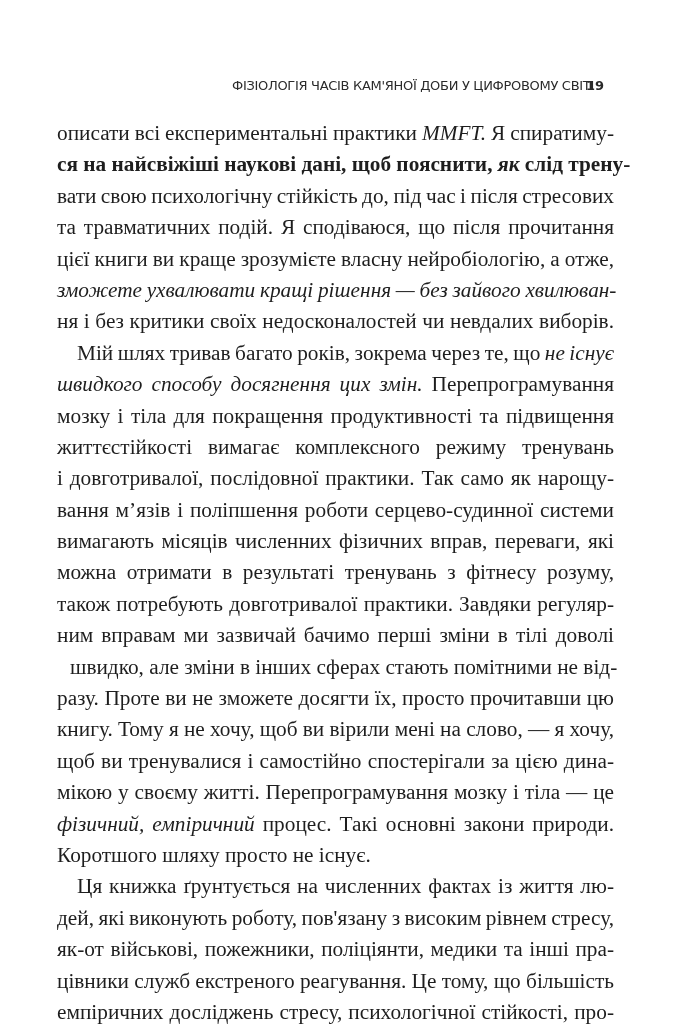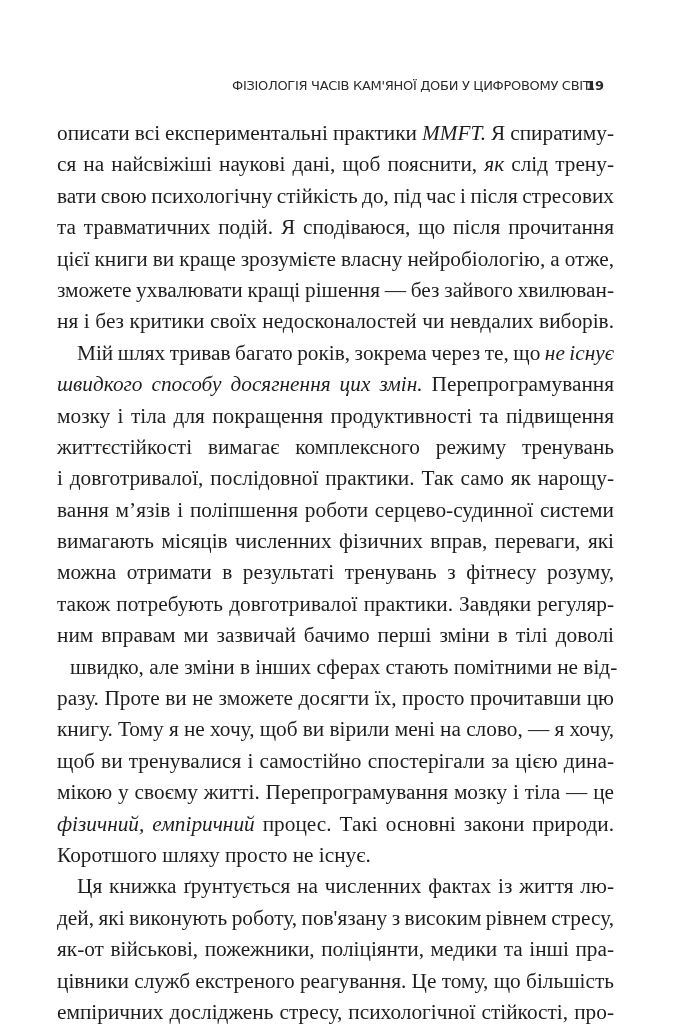--- a/index.html
+++ b/index.html
@@ -18,25 +18,25 @@
 </head>
 <body>
 
 <div class="header">
   <span class="running-title">ФІЗІОЛОГІЯ ЧАСІВ КАМ'ЯНОЇ ДОБИ У ЦИФРОВОМУ СВІТІ</span>
   <span class="page-number">19</span>
 </div>
 
 <div class="body-text">
   <div class="line" style="white-space: nowrap; word-spacing: -0.307292px; text-align: left;"><span>описати всі експериментальні практики </span><em>MMFT.</em><span> Я спиратиму-</span></div>
-  <div class="line" style="white-space: nowrap; word-spacing: -0.00173611px; text-align: right;"><span>ся на найсвіжіші наукові дані, щоб пояснити, </span><em>як</em><span> слід трену-</span></div>
+  <div class="line" style="white-space: nowrap; word-spacing: -0.00173611px; text-align: right; font-weight: bold;"><span>ся на найсвіжіші наукові дані, щоб пояснити, </span><em>як</em><span> слід трену-</span></div>
   <div class="line" style="white-space: nowrap; word-spacing: -0.855903px; text-align: left;"><span>вати свою психологічну стійкість до, під час і після стресових</span></div>
   <div class="line" style="white-space: nowrap; word-spacing: 0px; text-align: left;"><span>та травматичних подій. Я сподіваюся, що після прочитання</span></div>
   <div class="line" style="white-space: nowrap; word-spacing: -0.263672px; text-align: left;"><span>цієї книги ви краще зрозумієте власну нейробіологію, а отже,</span></div>
-  <div class="line" style="white-space: nowrap; word-spacing: -0.575893px; text-align: left;"><span>зможете ухвалювати кращі рішення — без зайвого хвилюван-</span></div>
+  <div class="line" style="white-space: nowrap; word-spacing: -0.575893px; text-align: left; font-style: italic;"><span>зможете ухвалювати кращі рішення — без зайвого хвилюван-</span></div>
   <div class="line" style="white-space: nowrap; word-spacing: 0px; text-align: left;"><span>ня і без критики своїх недосконалостей чи невдалих виборів.</span></div>
   <div class="line indent" style="white-space: nowrap; word-spacing: -0.832812px; text-align: left;"><span>Мій шлях тривав багато років, зокрема через те, що </span><em>не існує</em></div>
   <div class="line" style="white-space: nowrap; word-spacing: 0px; text-align: left;"><em>швидкого способу досягнення цих змін.</em><span> Перепрограмування</span></div>
   <div class="line" style="white-space: nowrap; word-spacing: 0px; text-align: left;"><span>мозку і тіла для покращення продуктивності та підвищення</span></div>
   <div class="line" style="white-space: nowrap; word-spacing: 0px; text-align: left;"><span>життєстійкості вимагає комплексного режиму тренувань</span></div>
   <div class="line" style="white-space: nowrap; word-spacing: 0px; text-align: left;"><span>і довготривалої, послідовної практики. Так само як нарощу-</span></div>
   <div class="line" style="white-space: nowrap; word-spacing: 0px; text-align: right;"><span>вання м’язів і поліпшення роботи серцево-судинної системи</span></div>
   <div class="line" style="white-space: nowrap; word-spacing: 0px; text-align: left;"><span>вимагають місяців численних фізичних вправ, переваги, які</span></div>
   <div class="line" style="white-space: nowrap; word-spacing: 0px; text-align: left;"><span>можна отримати в результаті тренувань з фітнесу розуму,</span></div>
   <div class="line" style="white-space: nowrap; word-spacing: 0px; text-align: left;"><span>також потребують довготривалої практики. Завдяки регуляр-</span></div>

